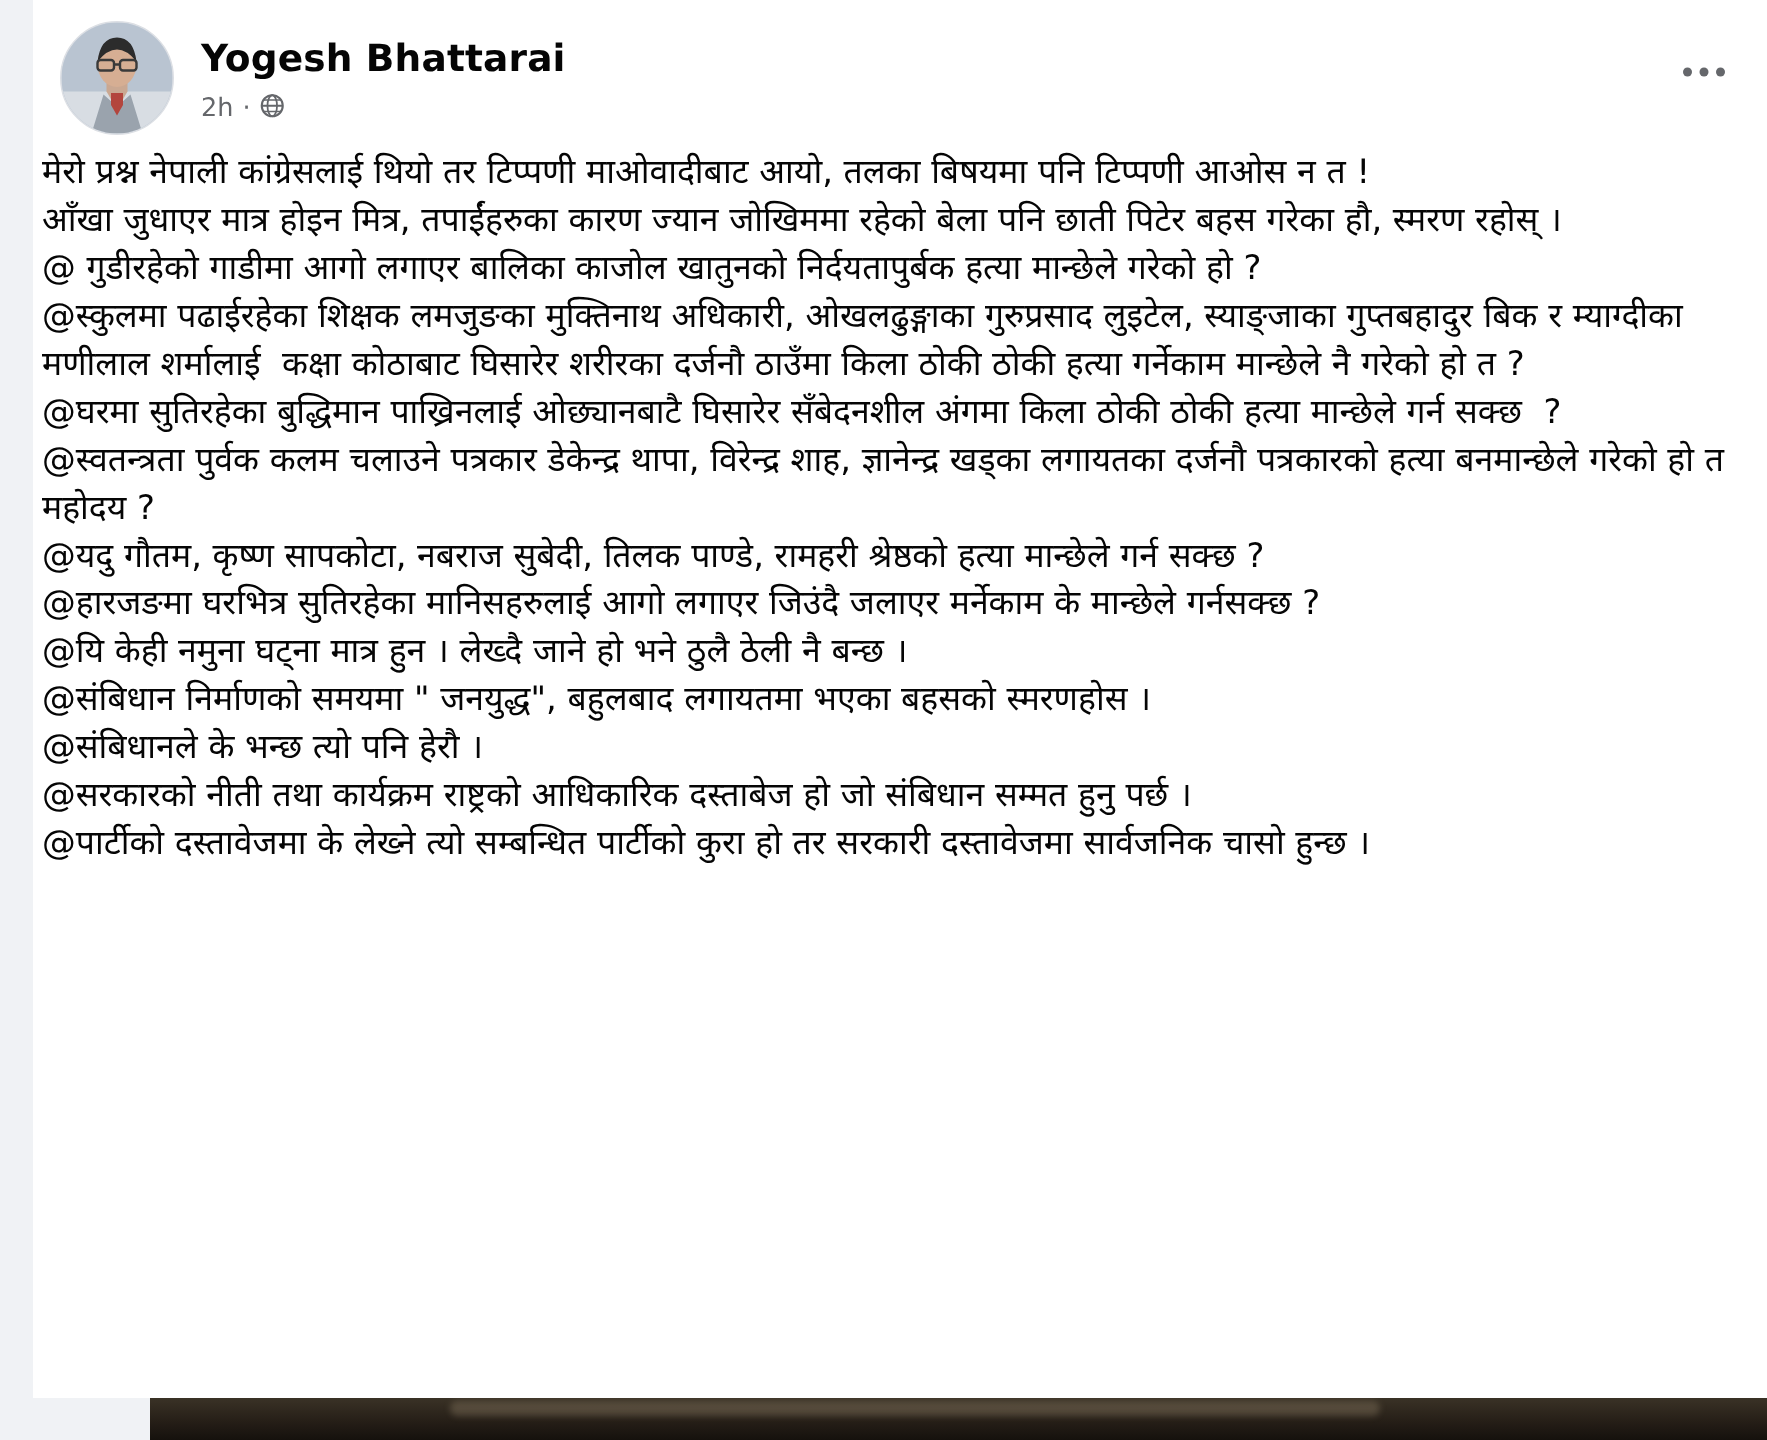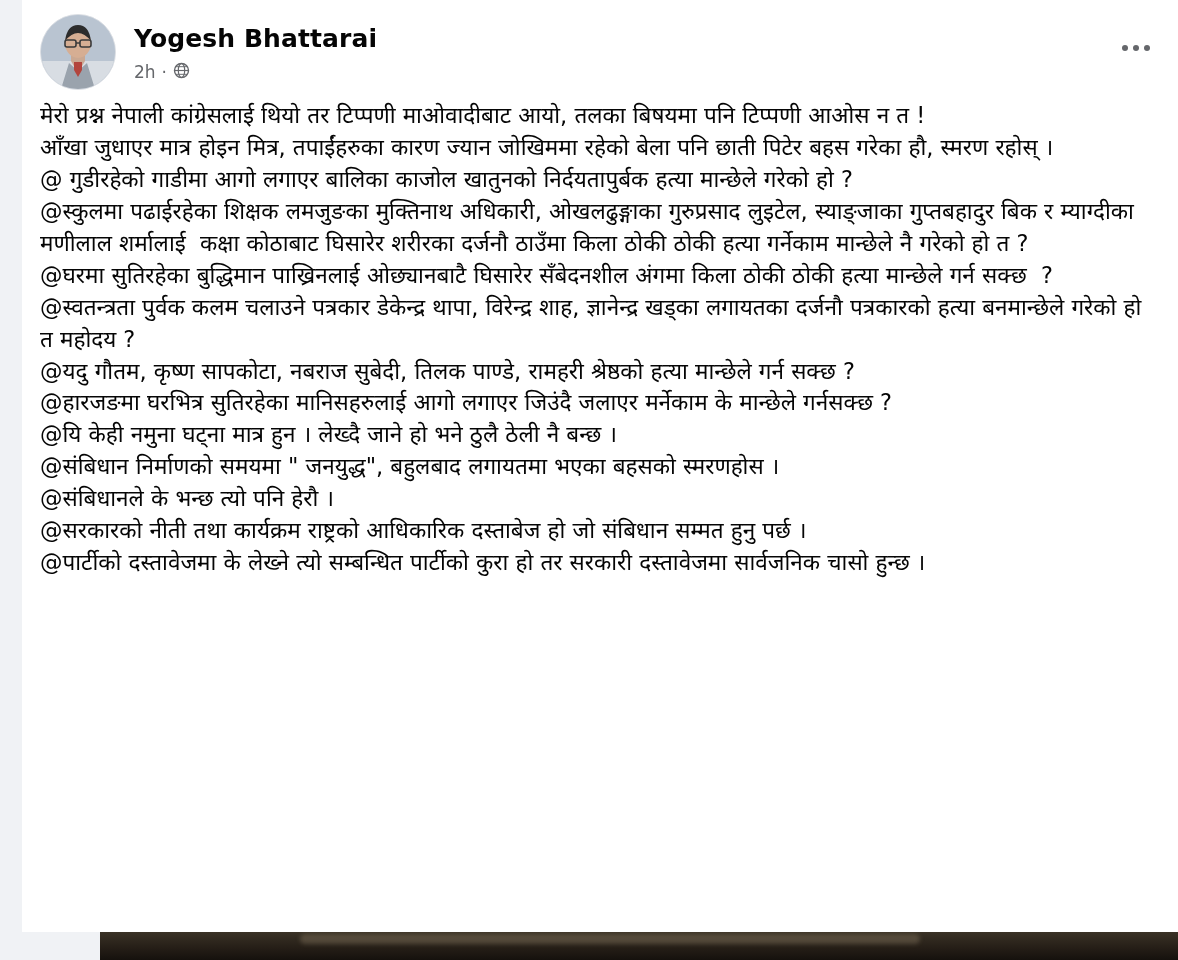--- a/index.html
+++ b/index.html
@@ -95,21 +95,21 @@
     border-radius: 4px;
   }
   .more-btn span.dot {
     width: 6px;
     height: 6px;
     border-radius: 50%;
     background: #65676b;
     display: block;
   }
   .post-body {
-    padding: 6px 18px 0 18px;
+    padding: 6px 18px 0 6px;
     font-size: 22.5px;
     line-height: 1.42;
     color: #050505;
     font-family: "DejaVu Sans", "Liberation Sans", sans-serif;
     white-space: pre-wrap;
     word-wrap: break-word;
   }
   .attachment {
     position: absolute;
     left: 0;

